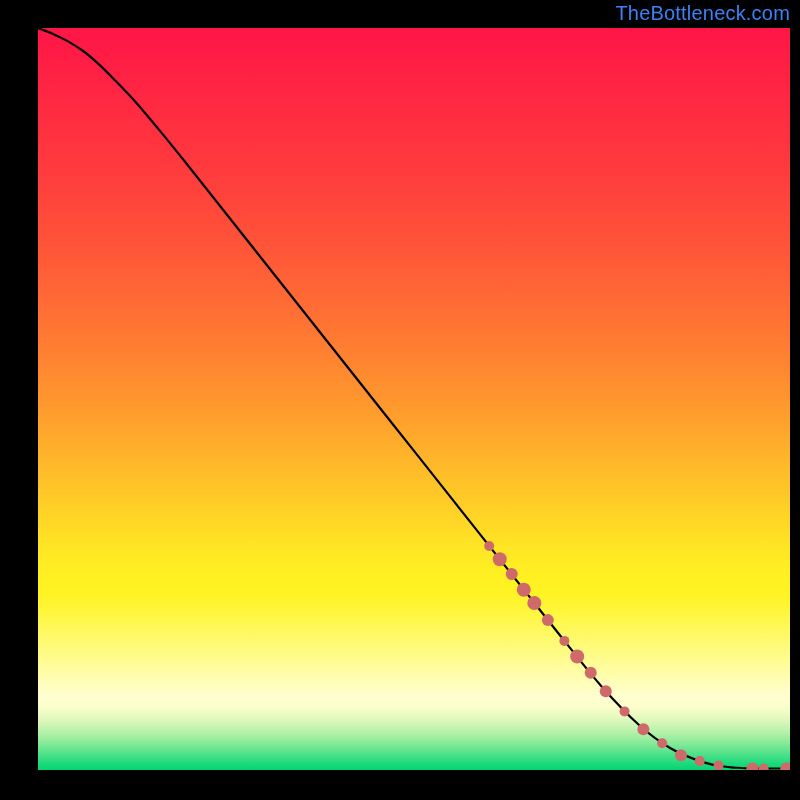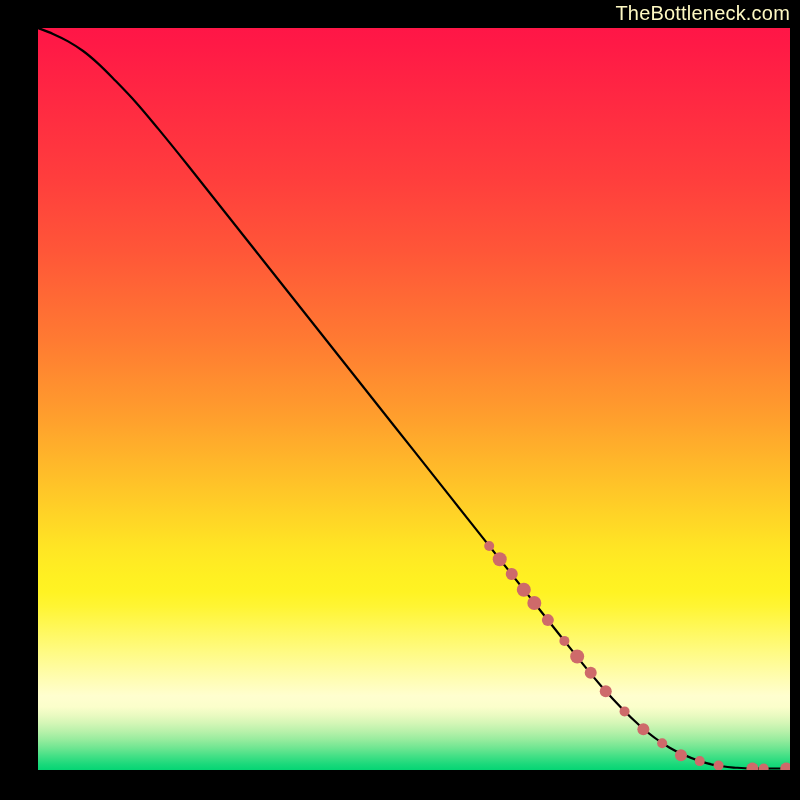--- a/index.html
+++ b/index.html
@@ -13,21 +13,21 @@
   }
   .stage {
     position: relative;
     width: 800px;
     height: 800px;
   }
   .attribution {
     position: absolute;
     top: 2px;
     right: 10px;
-    color: #fef9c3;
+    color: #3b82f6;
     font-size: 20px;
     letter-spacing: 0.2px;
     font-weight: 400;
   }
   svg.plot {
     position: absolute;
     inset: 0;
     width: 800px;
     height: 800px;
     display: block;

